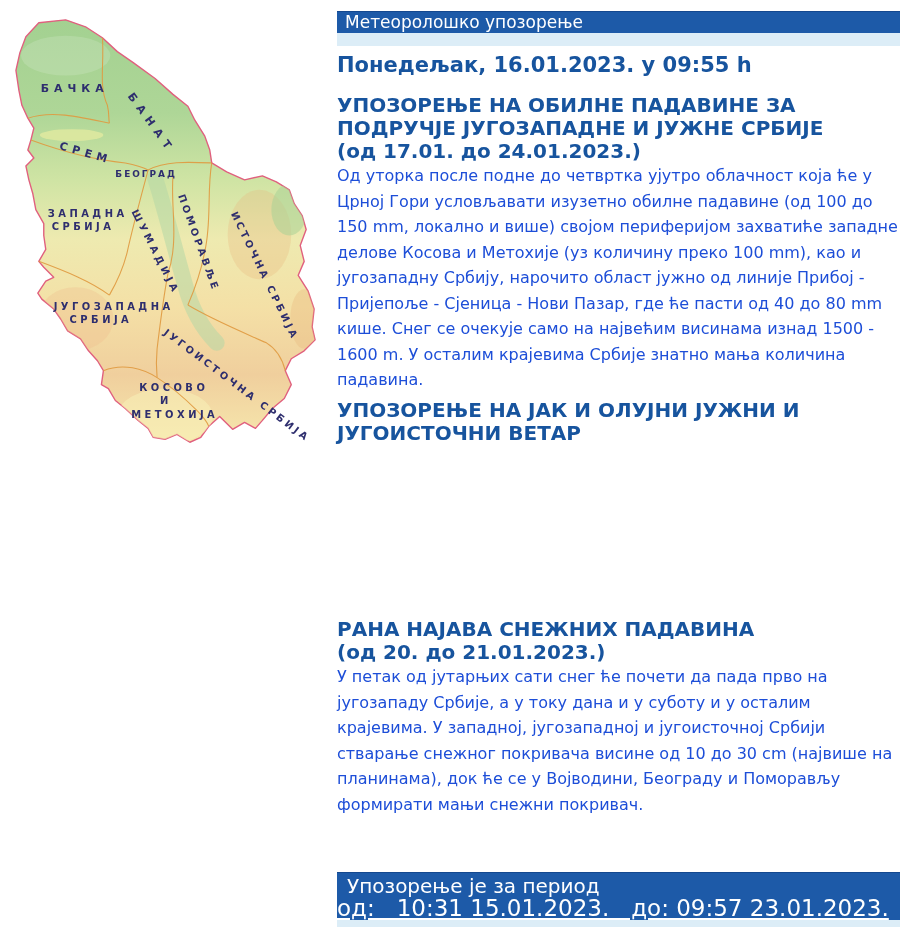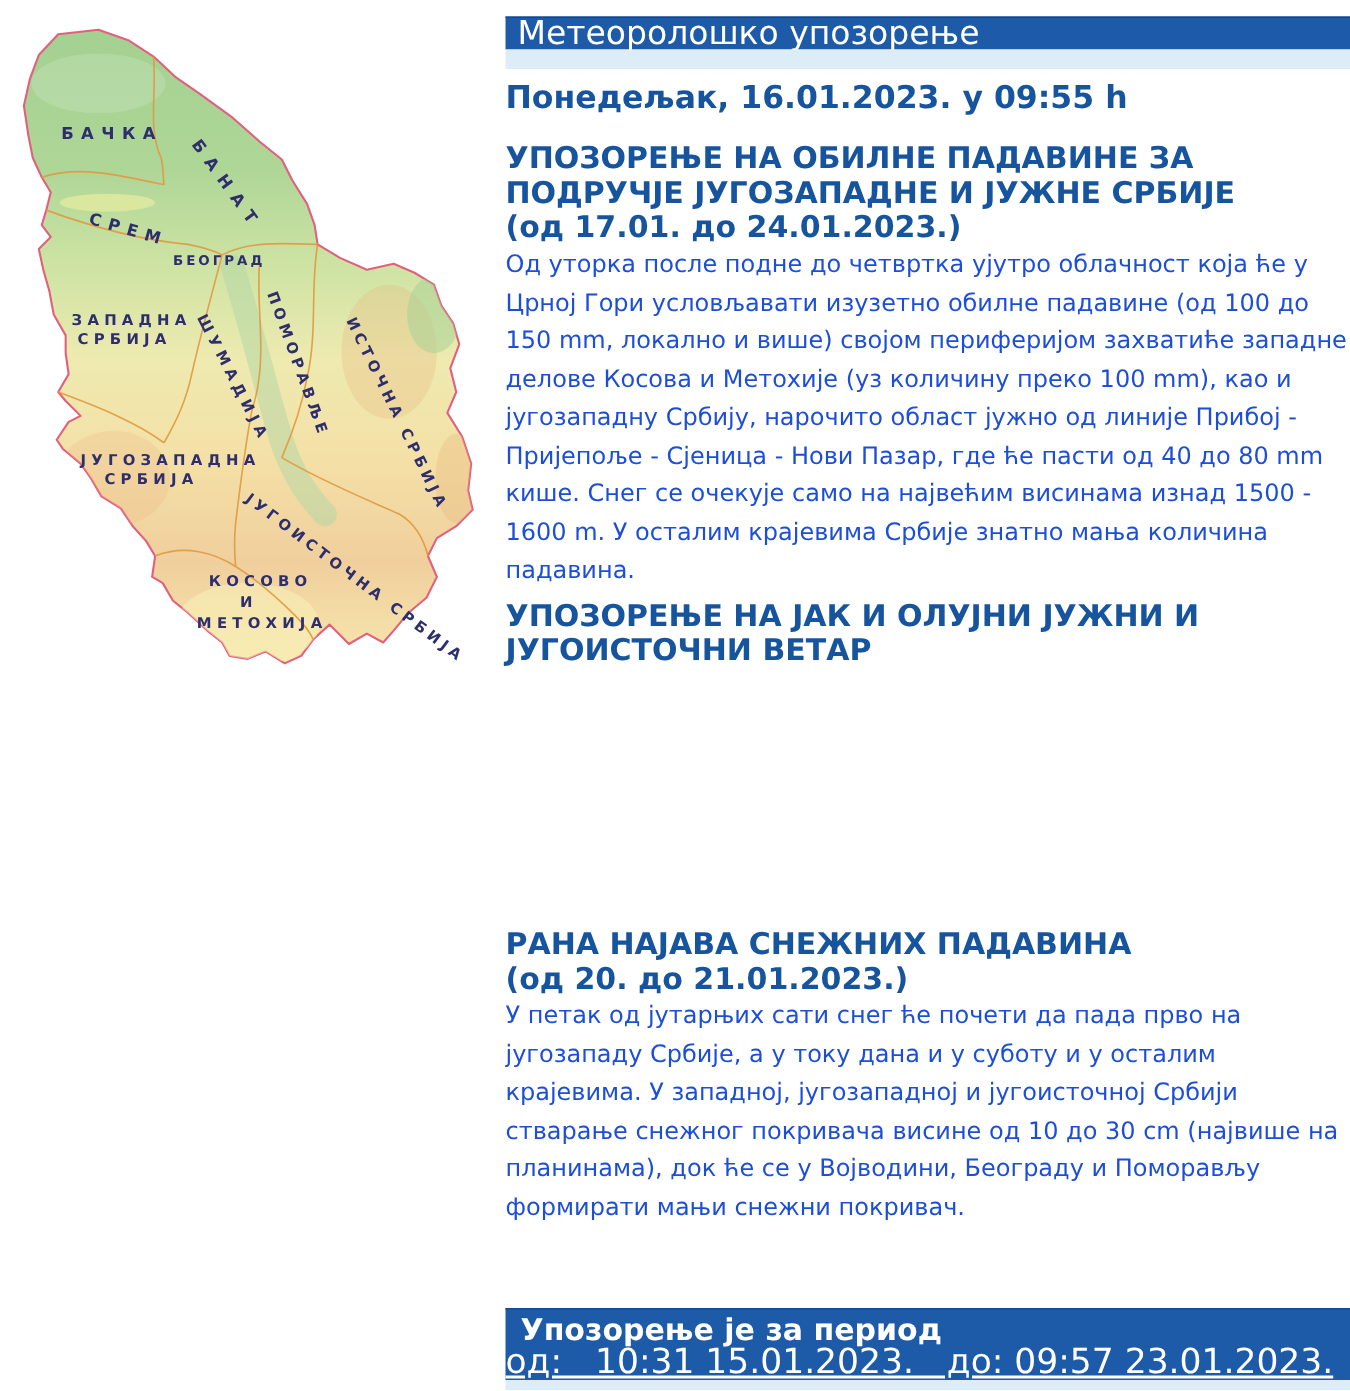--- a/index.html
+++ b/index.html
@@ -6,36 +6,36 @@
   .page{position:relative;width:900px;height:927px;background:#ffffff;overflow:hidden;
         font-family:"DejaVu Sans","Liberation Sans",sans-serif;}
 
   
   .map-wrap{position:absolute;left:6px;top:8px;width:328px;height:458px;}
   svg text{font-family:"DejaVu Sans","Liberation Sans",sans-serif;font-weight:bold;fill:#2e2e6e;}
 
   
   .right-col{position:absolute;left:337px;top:0;width:563px;height:927px;}
   .bar{background:#1d5aa8;color:#ffffff;border-top:1px solid #14488f;}
-  .title-bar{position:absolute;top:11px;left:0;right:0;height:22px;font-size:22px;
+  .title-bar{position:absolute;top:11px;left:0;right:0;height:22px;font-size:17px;
              line-height:21px;padding-left:8px;box-sizing:border-box;}
   .strip{position:absolute;left:0;right:0;background:#dcedf7;}
   .strip.s1{top:33px;height:13px;}
   .strip.s2{top:920px;height:7px;}
   .date-line{position:absolute;top:53px;left:0;font-size:21px;font-weight:bold;color:#17549e;}
   .sec{position:absolute;left:0;width:563px;}
   .sec-title{font-size:20px;line-height:23px;font-weight:bold;color:#17549e;}
   .sec-period{font-size:20px;line-height:23px;font-weight:bold;color:#17549e;}
   .sec-body{font-size:16px;line-height:25.5px;color:#1d4ed8;}
   .sec1{top:94px;} .sec2{top:399px;} .sec3{top:618px;}
   .note{position:absolute;top:870px;left:0;font-size:17px;color:#517cb5;}
   .note a{font-weight:bold;color:#17549e;text-decoration:none;cursor:pointer;}
   .footer-bar{position:absolute;top:872px;left:0;right:0;height:48px;box-sizing:border-box;
               padding-top:2px;}
-  .footer-l1{font-size:20px;line-height:22px;padding-left:10px;font-weight:bold;}
+  .footer-l1{font-size:20px;line-height:22px;padding-left:10px;}
   .footer-l2{font-size:23px;line-height:23px;padding-left:0;white-space:pre;text-decoration:underline;}
 </style>
 </head>
 <body>
 
 <div class="page">
 
   <div class="map-wrap">
     <svg width="328" height="458" viewBox="0 0 330 455">
       <defs>

